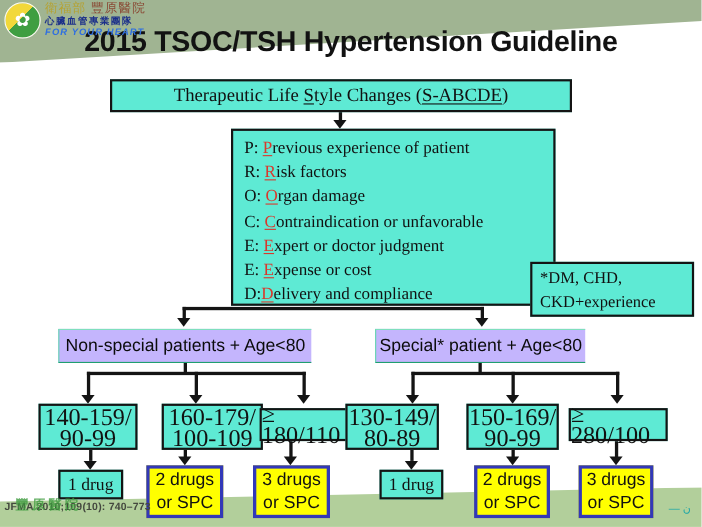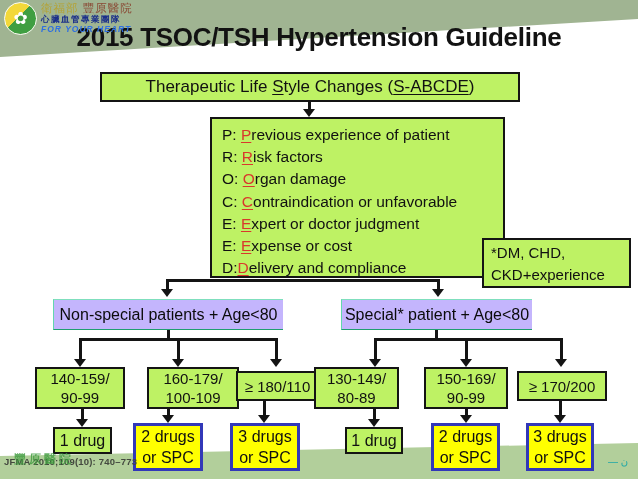--- a/index.html
+++ b/index.html
@@ -23,36 +23,36 @@
   .logo-org{font-size:11.5px;font-weight:normal;letter-spacing:1px;}
   .logo-org .o1{color:#b5a232;}
   .logo-org .o2{color:#8a4a35;}
   .logo-team{font-size:8.5px;font-weight:bold;color:#1b2f8a;letter-spacing:1.5px;}
   .logo-slogan{font-size:8.5px;font-weight:bold;font-style:italic;color:#2f6fe0;letter-spacing:1px;}
 
   .title{left:0;top:22px;width:638px;text-align:center;font-size:26px;font-weight:bold;
          letter-spacing:-0.3px;z-index:2;color:#121212;}
 
   
-  .box{position:absolute;box-sizing:border-box;background:#bef264;border:2.5px solid #141414;z-index:2;}
+  .box{position:absolute;box-sizing:border-box;background:#5eead4;border:2.5px solid #141414;z-index:2;font-family:Liberation Serif, serif;}
   .tlsc{left:100px;top:72px;width:420px;height:30px;border-width:2px;
         display:flex;align-items:center;justify-content:center;font-size:17px;}
   .u{text-decoration:underline;text-underline-offset:2px;}
   .proceed{left:168px;top:117px;width:295px;height:161px;padding:5px 0 0 10px;
            font-size:15.5px;line-height:22.2px;margin-left:42px;}
   .rkey{color:#d9382c;text-decoration:underline;text-underline-offset:2px;}
   .note{left:482px;top:238px;width:149px;height:50px;border-width:2px;
         padding:2px 0 0 7px;font-size:15px;line-height:22px;}
 
   .green{position:absolute;box-sizing:border-box;z-index:2;background:#c4b5fd;
          border-top:1px solid #7fdfbd;border-left:1px solid #63d7ae;border-bottom:1px solid #1f9e70;
          display:flex;align-items:center;justify-content:center;font-size:16px;color:#0b0b0b;}
 
   .bp{display:flex;flex-direction:column;align-items:center;justify-content:center;
-      font-size:15px;line-height:19px;}
+      font-size:22px;line-height:19px;}
   .rx-white{display:flex;align-items:center;justify-content:center;font-size:16px;}
   .rx-yellow{background:#ffff00;border:3px solid #3238b8;display:flex;flex-direction:column;
              align-items:center;justify-content:center;font-size:16px;line-height:21px;}
 
   
   .vl{position:absolute;width:2.5px;background:#141414;z-index:1;}
   .hl{position:absolute;height:2.5px;background:#141414;z-index:1;}
   .ah{position:absolute;width:0;height:0;border-left:6px solid transparent;
       border-right:6px solid transparent;border-top:8px solid #141414;z-index:1;}
 
@@ -141,21 +141,21 @@
 </div>
 <div class="box bp" style="left:314px;top:367px;width:85px;height:42px;">
   <div>130-149/</div>
   <div>80-89</div>
 </div>
 <div class="box bp" style="left:424px;top:367px;width:84px;height:42px;">
   <div>150-169/</div>
   <div>90-99</div>
 </div>
 <div class="box bp" style="left:517px;top:371px;width:90px;height:30px;">
-  <div>≥ 170/200</div>
+  <div>≥ 280/100</div>
 </div>
 
 <div class="vl" style="left:81px;top:409px;height:10px;"></div>
 <div class="ah" style="left:76px;top:419px;"></div>
 <div class="vl" style="left:167px;top:409px;height:7px;"></div>
 <div class="ah" style="left:162px;top:415px;"></div>
 <div class="vl" style="left:263px;top:401px;height:15px;"></div>
 <div class="ah" style="left:258px;top:415px;"></div>
 <div class="vl" style="left:373px;top:409px;height:10px;"></div>
 <div class="ah" style="left:368px;top:419px;"></div>

